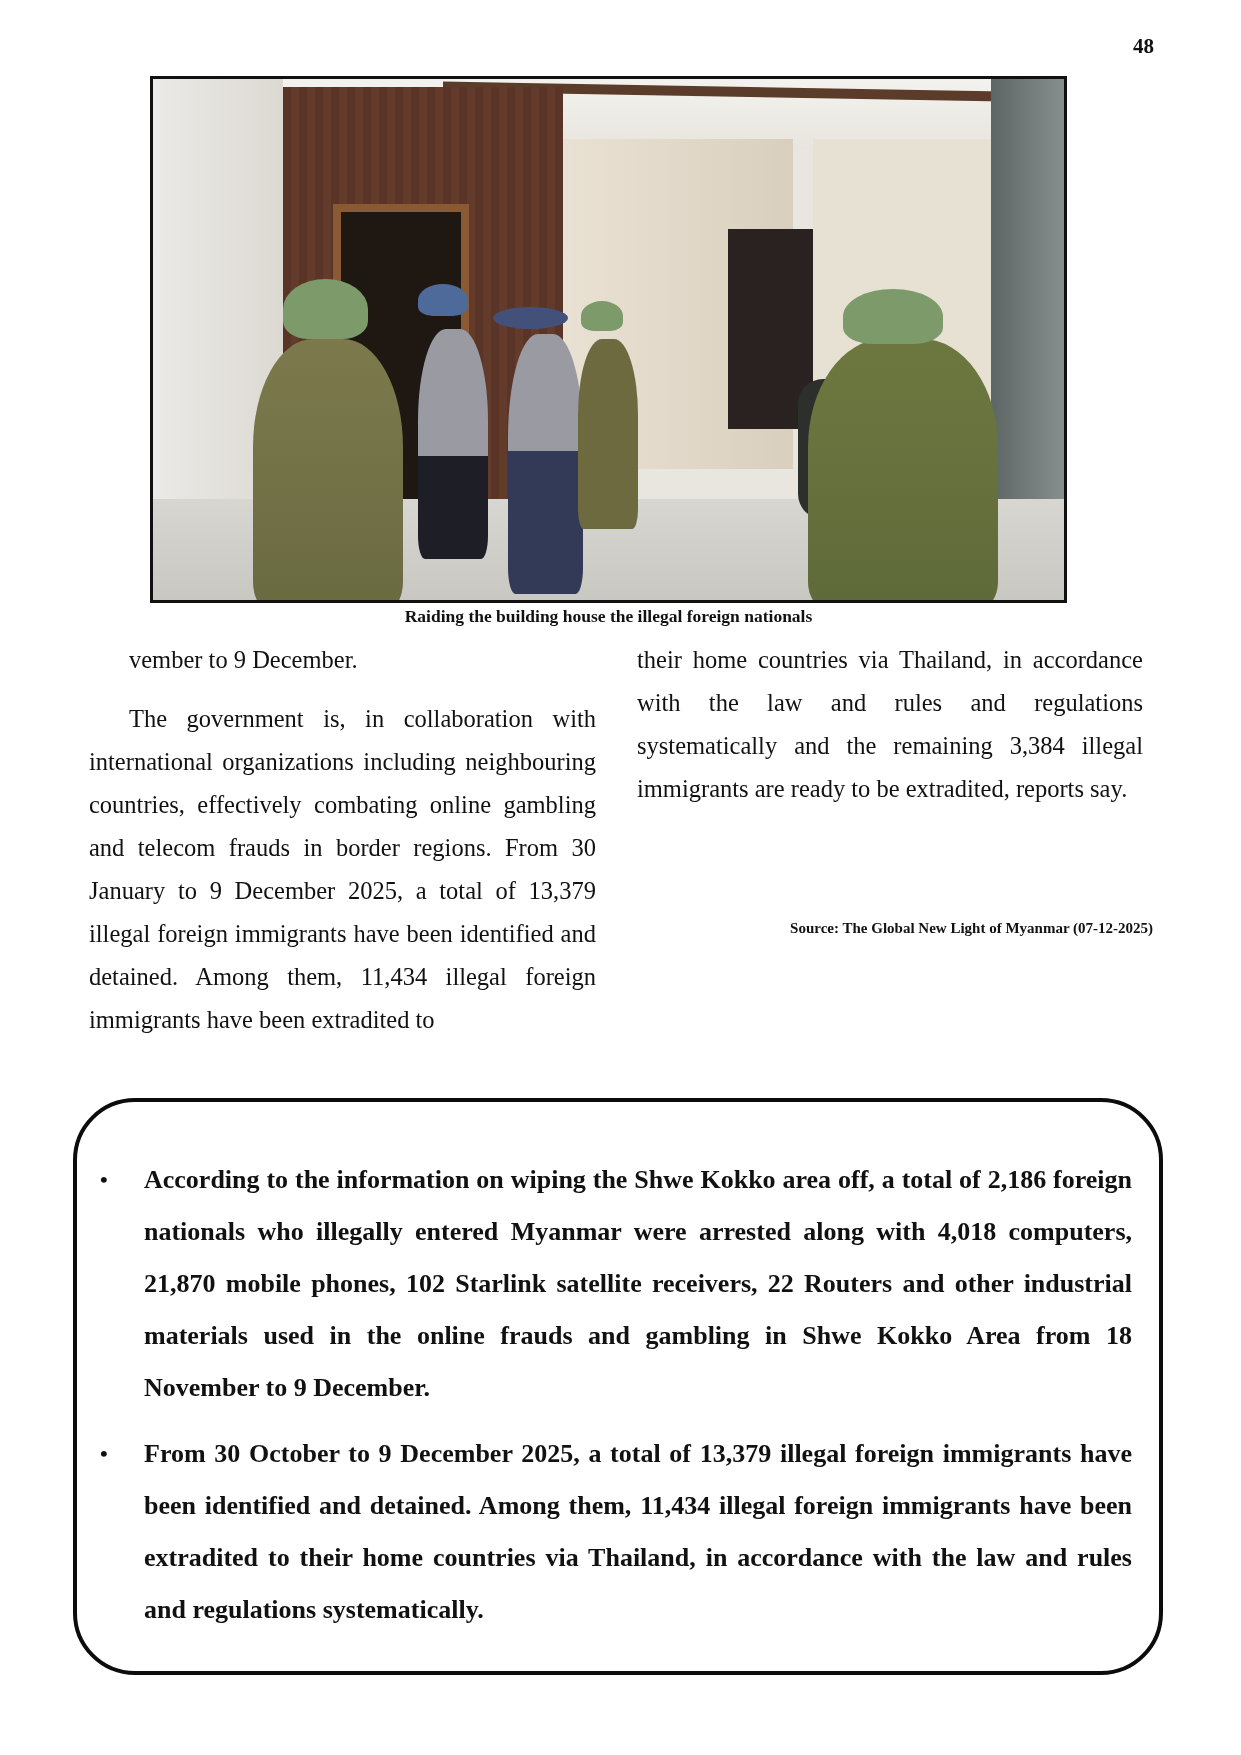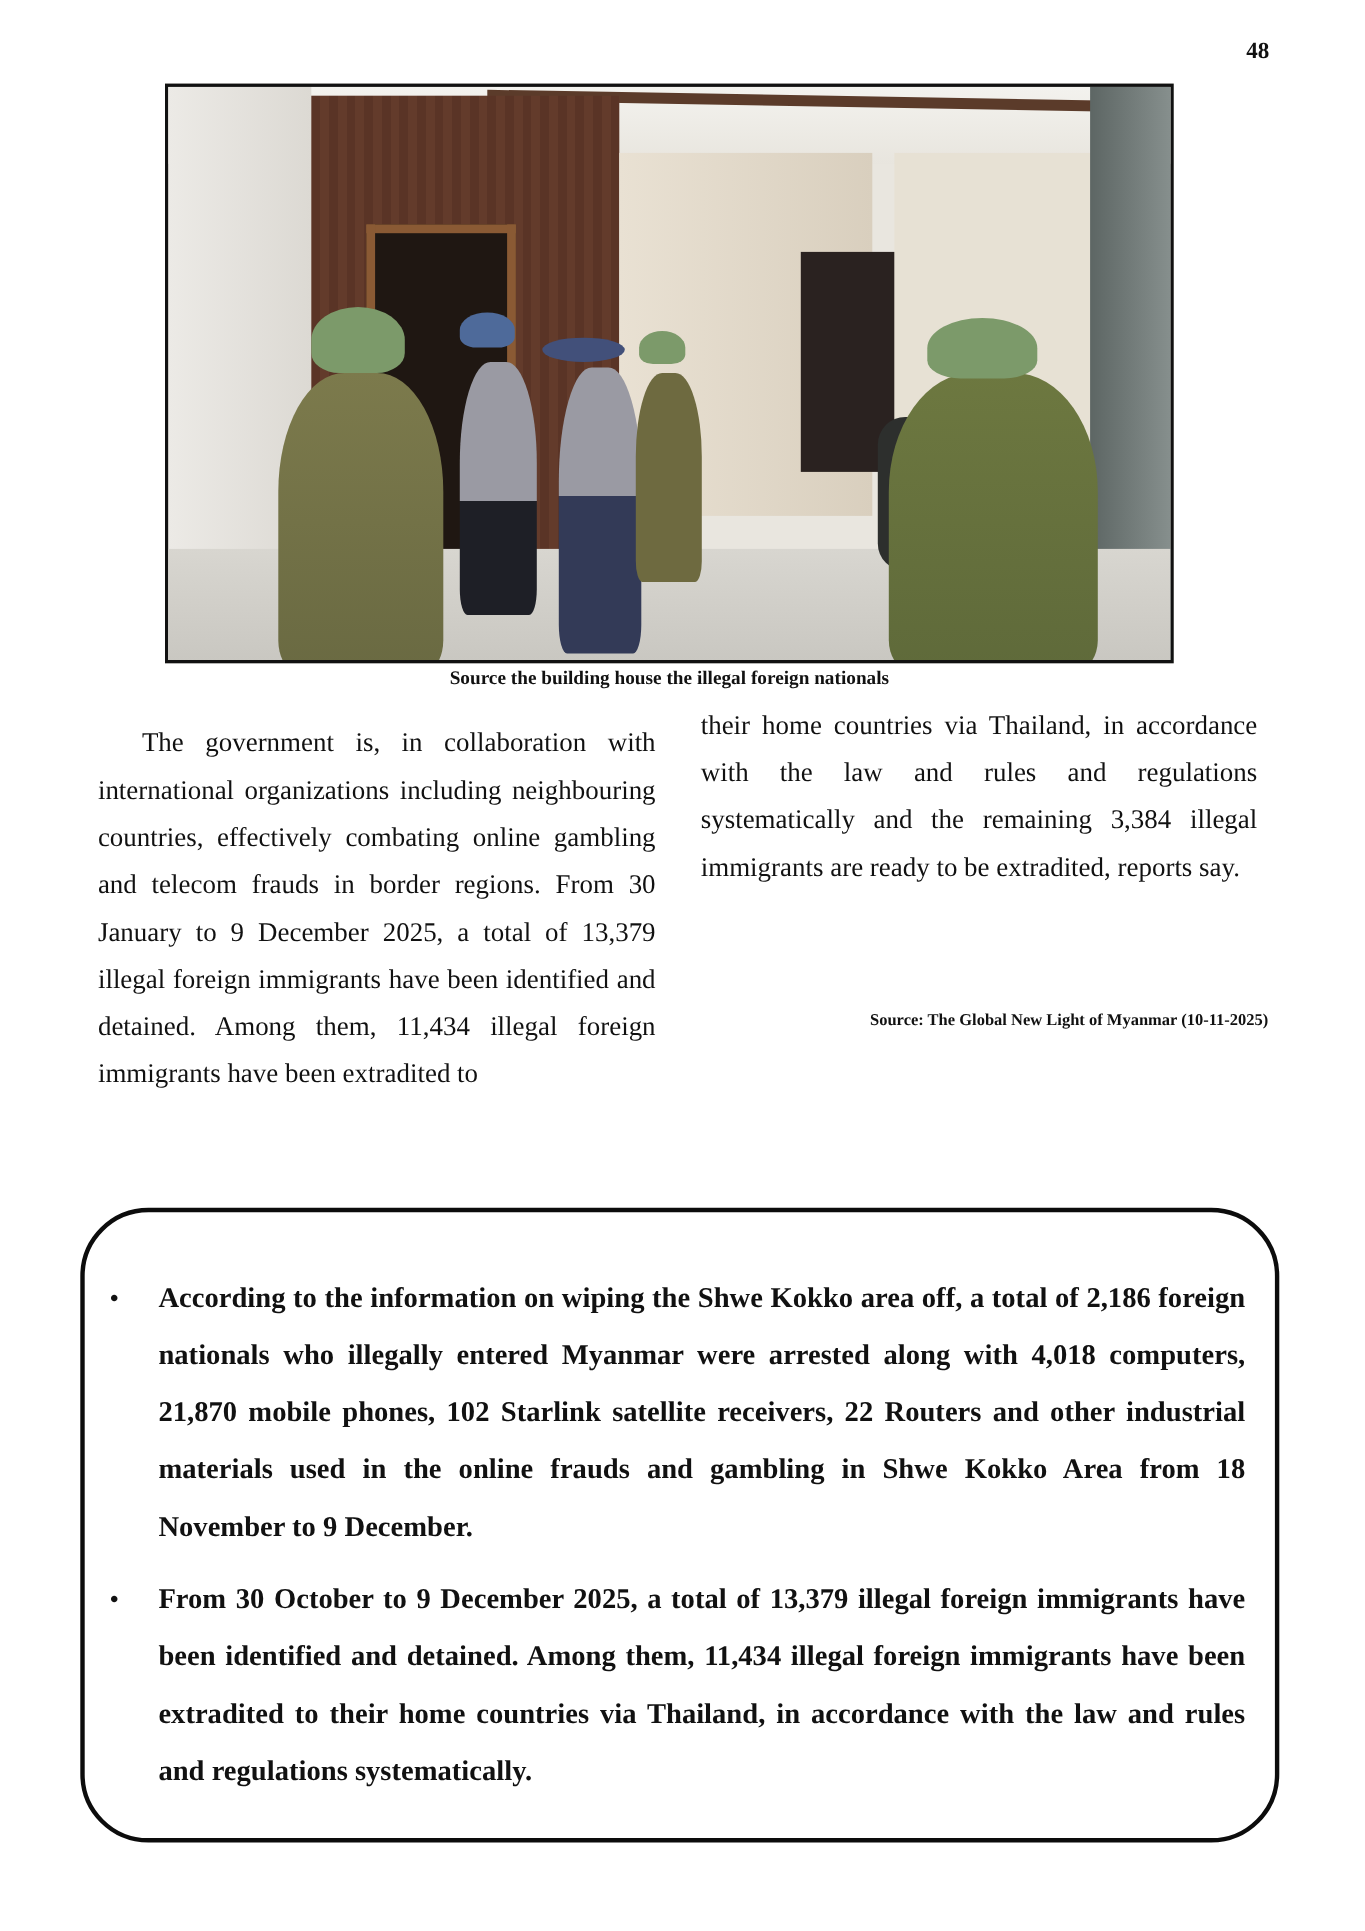--- a/index.html
+++ b/index.html
@@ -82,31 +82,32 @@
     <div class="figure police2"></div>
     <div class="hat"></div>
     <div class="figure soldier2"></div>
     <div class="helmet helmet3"></div>
     <div class="backpack"></div>
     <div class="figure soldier3"></div>
     <div class="helmet helmet4"></div>
   </div>
 </div>
 
-<div class="caption">Source the building house the illegal foreign nationals</div>
+<div class="caption">Raiding the building house the illegal foreign nationals</div>
 
 <div class="col col-left">
+  <p class="indent">vember to 9 December.</p>
   <p class="indent gap">The government is, in collaboration with international organizations including neighbouring countries, effectively combating online gambling and telecom frauds in border regions. From 30 January to 9 December 2025, a total of 13,379 illegal foreign immigrants have been identified and detained. Among them, 11,434 illegal foreign immigrants have been extradited to</p>
 </div>
 
 <div class="col col-right">
   <p>their home countries via Thailand, in accordance with the law and rules and regulations systematically and the remaining 3,384 illegal immigrants are ready to be extradited, reports say.</p>
 </div>
 
-<div class="source">Source: The Global New Light of Myanmar (10-11-2025)</div>
+<div class="source">Source: The Global New Light of Myanmar (07-12-2025)</div>
 
 <div class="summary-box">
   <ul class="summary-list">
     <li class="summary-item">
       <span class="bullet">•</span>
       <span>According to the information on wiping the Shwe Kokko area off, a total of 2,186 foreign nationals who illegally entered Myanmar were arrested along with 4,018 computers, 21,870 mobile phones, 102 Starlink satellite receivers, 22 Routers and other industrial materials used in the online frauds and gambling in Shwe Kokko Area from 18 November to 9 December.</span>
     </li>
     <li class="summary-item">
       <span class="bullet">•</span>
       <span>From 30 October to 9 December 2025, a total of 13,379 illegal foreign immigrants have been identified and detained. Among them, 11,434 illegal foreign immigrants have been extradited to their home countries via Thailand, in accordance with the law and rules and regulations systematically.</span>

